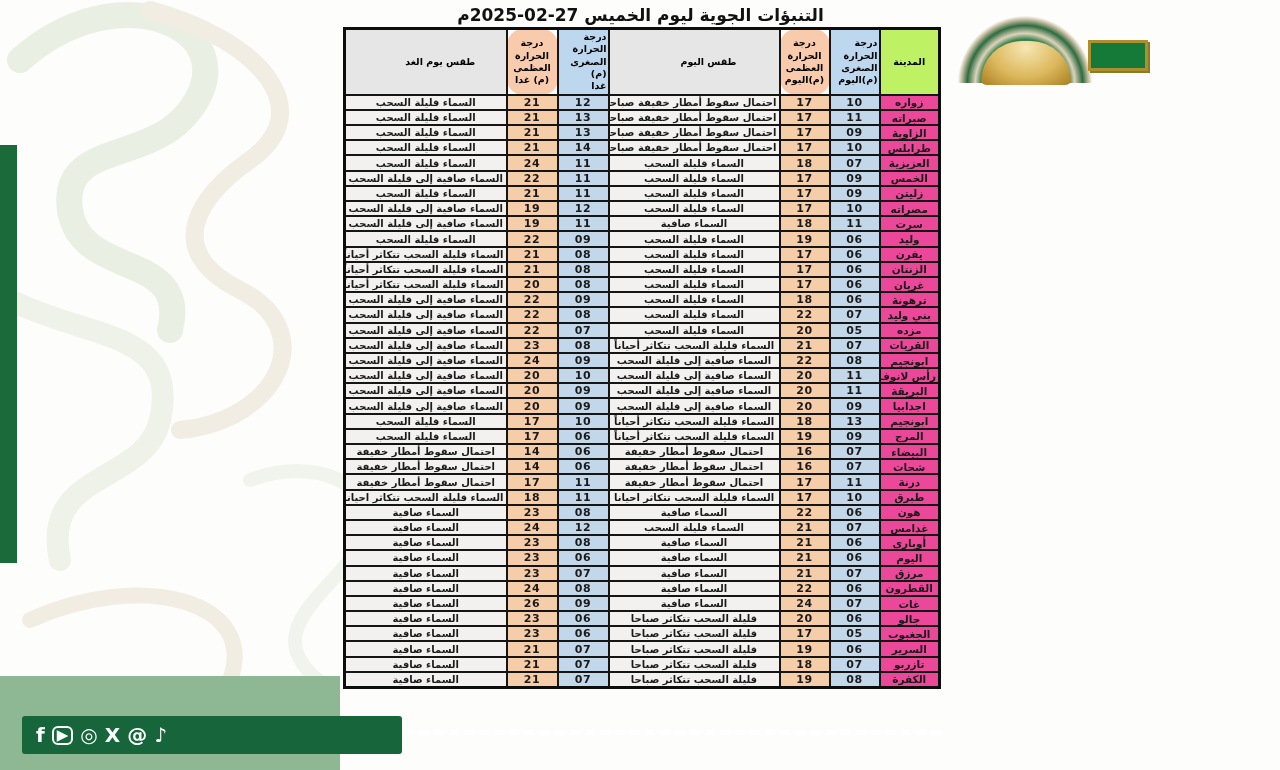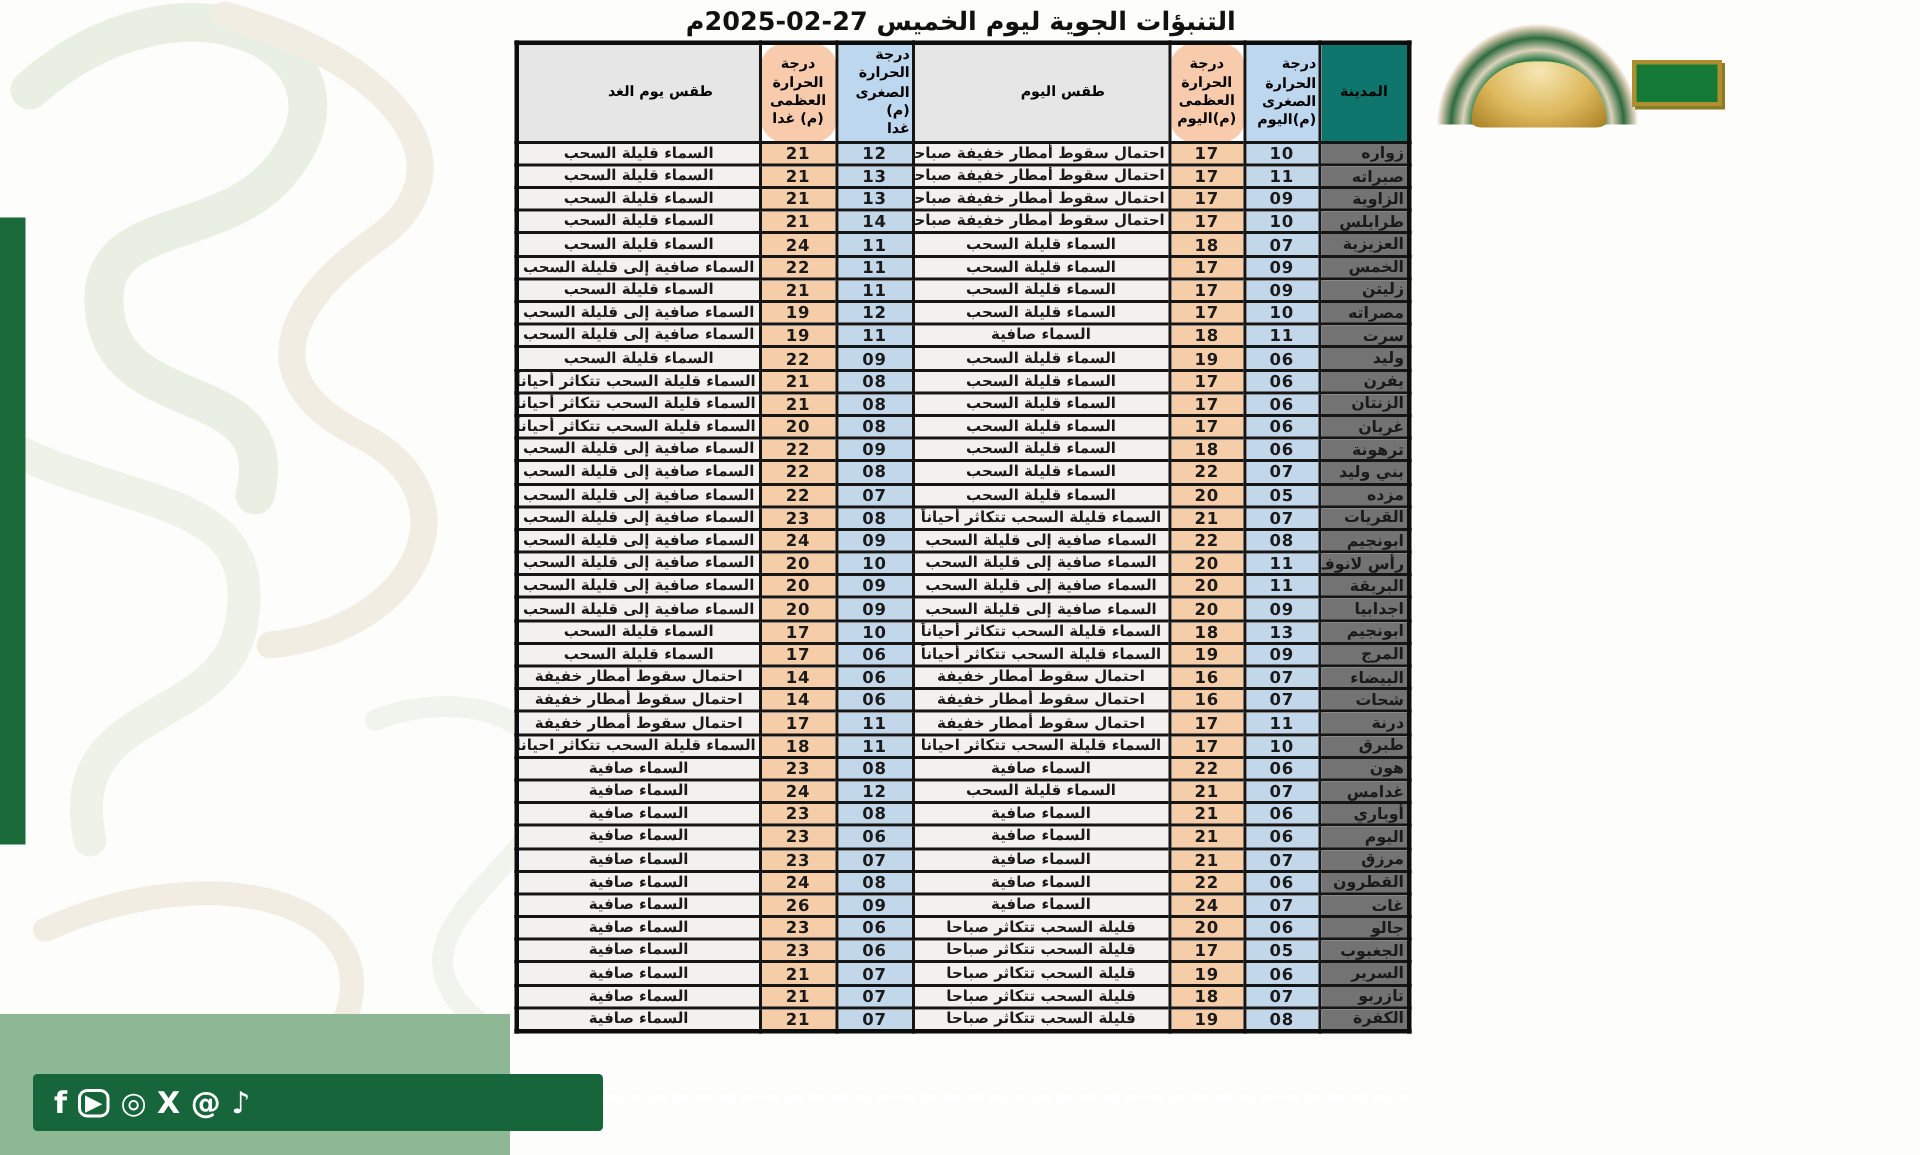--- a/index.html
+++ b/index.html
@@ -20,26 +20,26 @@
            font-size:17px; font-weight:bold; color:#111; direction:rtl; z-index:2; }
 
   
   .table-wrap { position:absolute; left:343px; top:27px; width:595px; z-index:2; }
   table { width:595px; border-collapse:collapse; direction:rtl; table-layout:fixed;
           border:3px solid #0d0d0d; background:#fff; }
   th, td { border:2px solid #151515; text-align:center; vertical-align:middle;
            overflow:hidden; white-space:nowrap; }
   thead th { height:64px; font-size:9.5px; font-weight:bold; line-height:1.3;
              white-space:normal; padding:1px; }
-  .h-city { background:#0f766e; }
+  .h-city { background:#bef264; }
   .h-weather { background:#e7e6e6;padding-left:30px; }
   .h-blue { background:#bdd7ee;padding-left:36px; }
   .h-orange { background:#f8cbad;border-radius:16px; }
   tbody td { height:15.2px; font-weight:bold; color:#1a1a1a; padding:0 2px; }
-  .c-city { background:#737373; font-size:10.5px;text-align:right; }
+  .c-city { background:#ec4899; font-size:10.5px; }
   .c-num { font-size:11px; letter-spacing:.5px; }
   .c-blue { background:#c3d7ea; }
   .c-orange { background:#f6cda9; }
   .c-weather { background:#f2f1ef; font-size:10px; }
 
   
   .social-bar { position:absolute; left:22px; top:716px; width:380px; height:38px;
                 background:#17663b; border-radius:3px; z-index:3;
                 display:flex; align-items:center; gap:8px; padding:0 14px; color:#fff; }
   .social-icons { display:flex; align-items:center; gap:7px; direction:ltr; }

